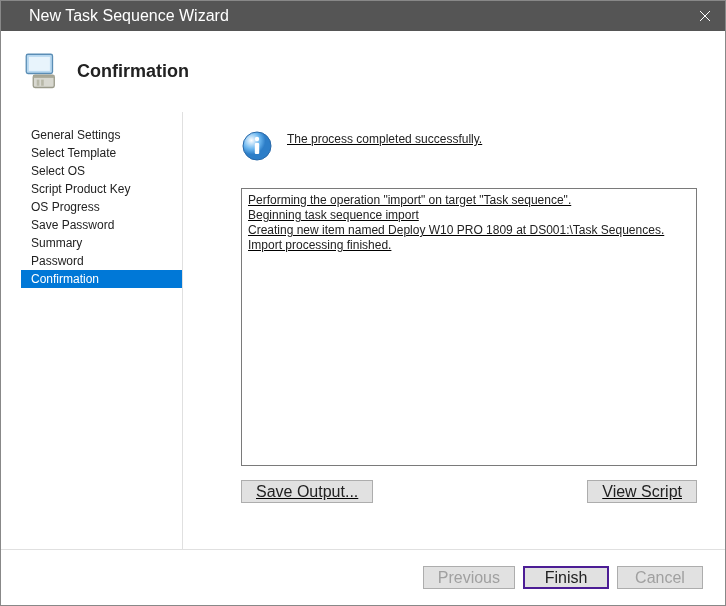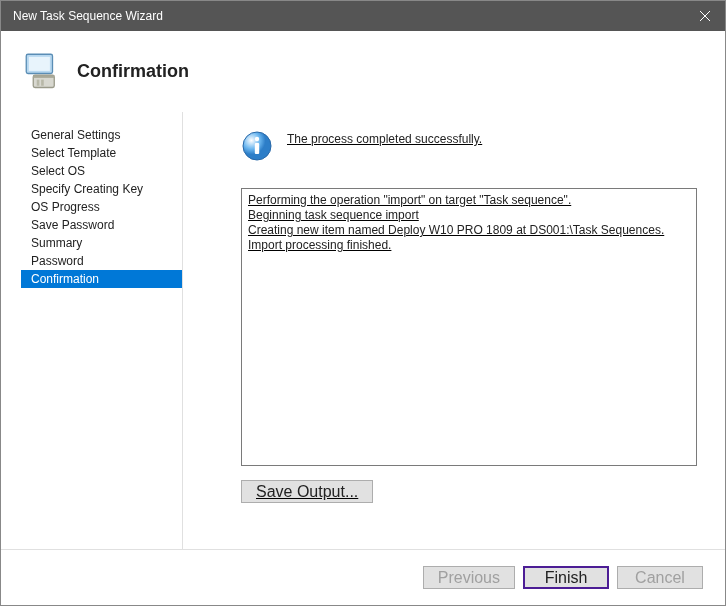--- a/index.html
+++ b/index.html
@@ -23,22 +23,22 @@
       display: flex;
       flex-direction: column;
     }
     .titlebar {
       background: #555555;
       color: #ffffff;
       height: 30px;
       display: flex;
       align-items: center;
       justify-content: space-between;
-      padding: 0 10px 0 12px;
-      font-size: 12px;
+      padding: 0 10px 0 28px;
+      font-size: 16px;
     }
     .titlebar .close-btn {
       width: 40px;
       height: 30px;
       display: flex;
       align-items: center;
       justify-content: center;
       font-size: 14px;
       cursor: pointer;
       margin-right: -10px;
@@ -179,21 +179,21 @@
       </svg>
     </span>
     <div class="header-title">Confirmation</div>
   </div>
 
   <div class="content-area">
     <div class="sidebar">
       <div class="sidebar-item">General Settings</div>
       <div class="sidebar-item">Select Template</div>
       <div class="sidebar-item">Select OS</div>
-      <div class="sidebar-item">Specify Creating Key</div>
+      <div class="sidebar-item">Script Product Key</div>
       <div class="sidebar-item">OS Progress</div>
       <div class="sidebar-item">Save Password</div>
       <div class="sidebar-item">Summary</div>
       <div class="sidebar-item">Password</div>
       <div class="sidebar-item selected">Confirmation</div>
     </div>
 
     <div class="main-panel">
       <div class="status-row">
         <span class="info-icon">
@@ -213,20 +213,21 @@
         <div class="status-text">The process completed successfully.</div>
       </div>
 
       <textarea class="log-box" readonly="" style="">Performing the operation "import" on target "Task sequence".
 Beginning task sequence import
 Creating new item named Deploy W10 PRO 1809 at DS001:\Task Sequences.
 Import processing finished.</textarea>
 
       <div class="mid-buttons">
         <button class="btn">Save Output...</button>
+        <button class="btn">View Script</button>
       </div>
     </div>
   </div>
 
   <div class="footer">
     <button class="btn" disabled="">Previous</button>
     <button class="btn default">Finish</button>
     <button class="btn" disabled="">Cancel</button>
   </div>
 </div>

